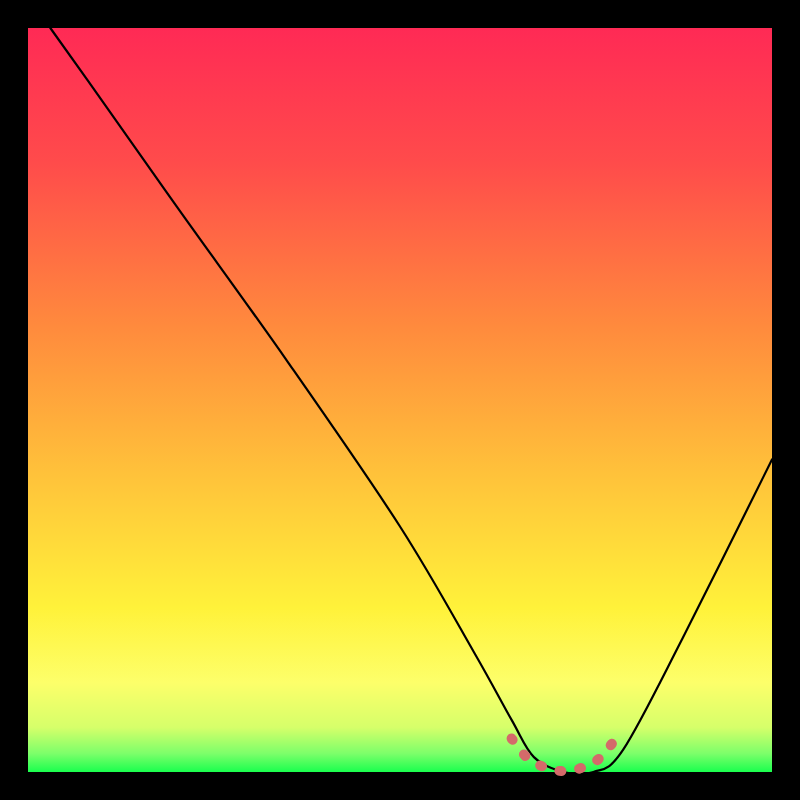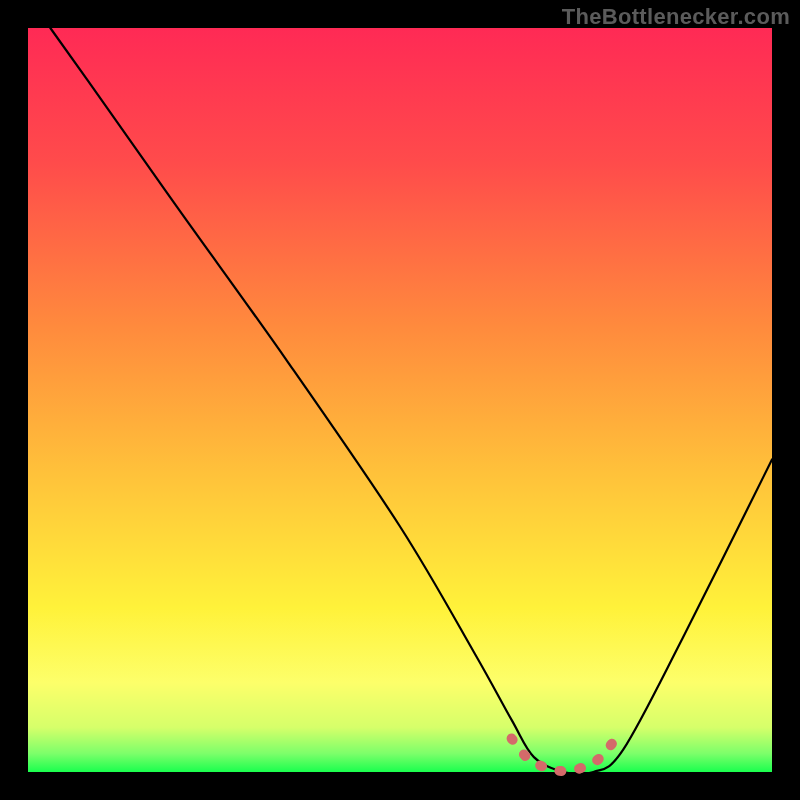--- a/index.html
+++ b/index.html
@@ -31,21 +31,20 @@
     position: absolute;
     inset: 0;
   }
   
 </style>
 </head>
 <body>
 
 <div class="frame">
 
-  <div class="watermark">TheBottlenecker.com</div>
 
   <svg viewBox="0 0 800 800" width="800" height="800">
     <defs>
       <linearGradient id="bg-grad" x1="0" y1="0" x2="0" y2="1">
           <stop offset="0" stop-color="#ff2a55"></stop>
           <stop offset="0.18" stop-color="#ff4b4b"></stop>
           <stop offset="0.4" stop-color="#ff8a3d"></stop>
           <stop offset="0.6" stop-color="#ffc23a"></stop>
           <stop offset="0.78" stop-color="#fff23a"></stop>
           <stop offset="0.88" stop-color="#fdff6a"></stop>

